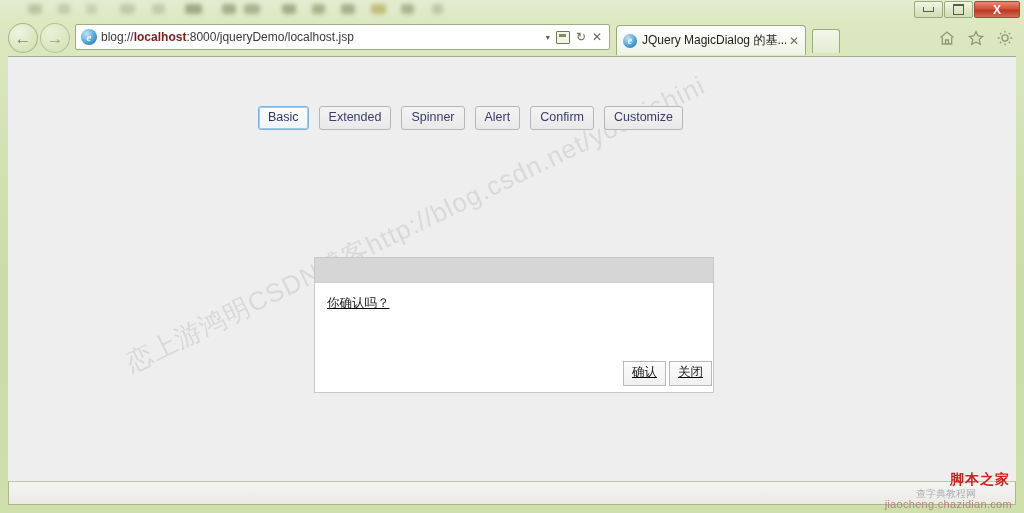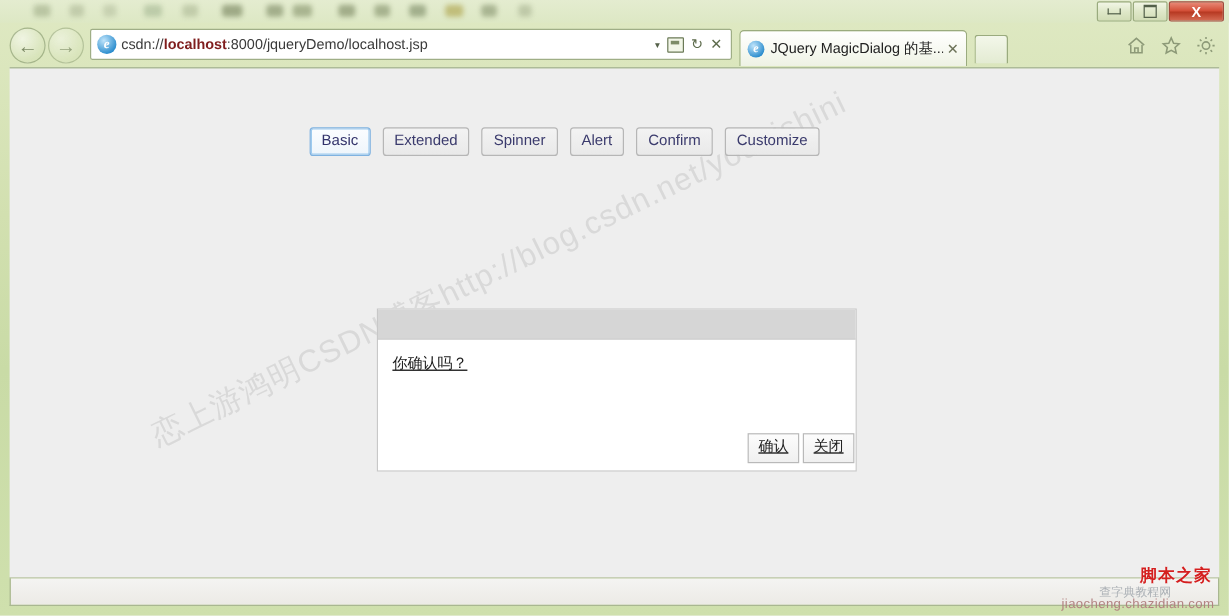--- a/index.html
+++ b/index.html
@@ -301,21 +301,21 @@
       </div>
       <div class="navcircle fwd">
         <span>→</span>
       </div>
     </div>
 
     <div id="addrbar">
       <div id="ie-favicon">
         <div class="ie-e">e</div>
       </div>
-      <div id="urltext"><span>csdn://</span><b>localhost</b><span>:8000/jqueryDemo/localhost.jsp</span></div>
+      <div id="urltext"><span>blog://</span><b>localhost</b><span>:8000/jqueryDemo/localhost.jsp</span></div>
       <div class="addr-icons">
         <span class="caret">▾</span>
         <span class="compat-ico"></span>
         <span>↻</span>
         <span>✕</span>
       </div>
     </div>
 
     <div id="tabstrip">
       <div id="tab1">

